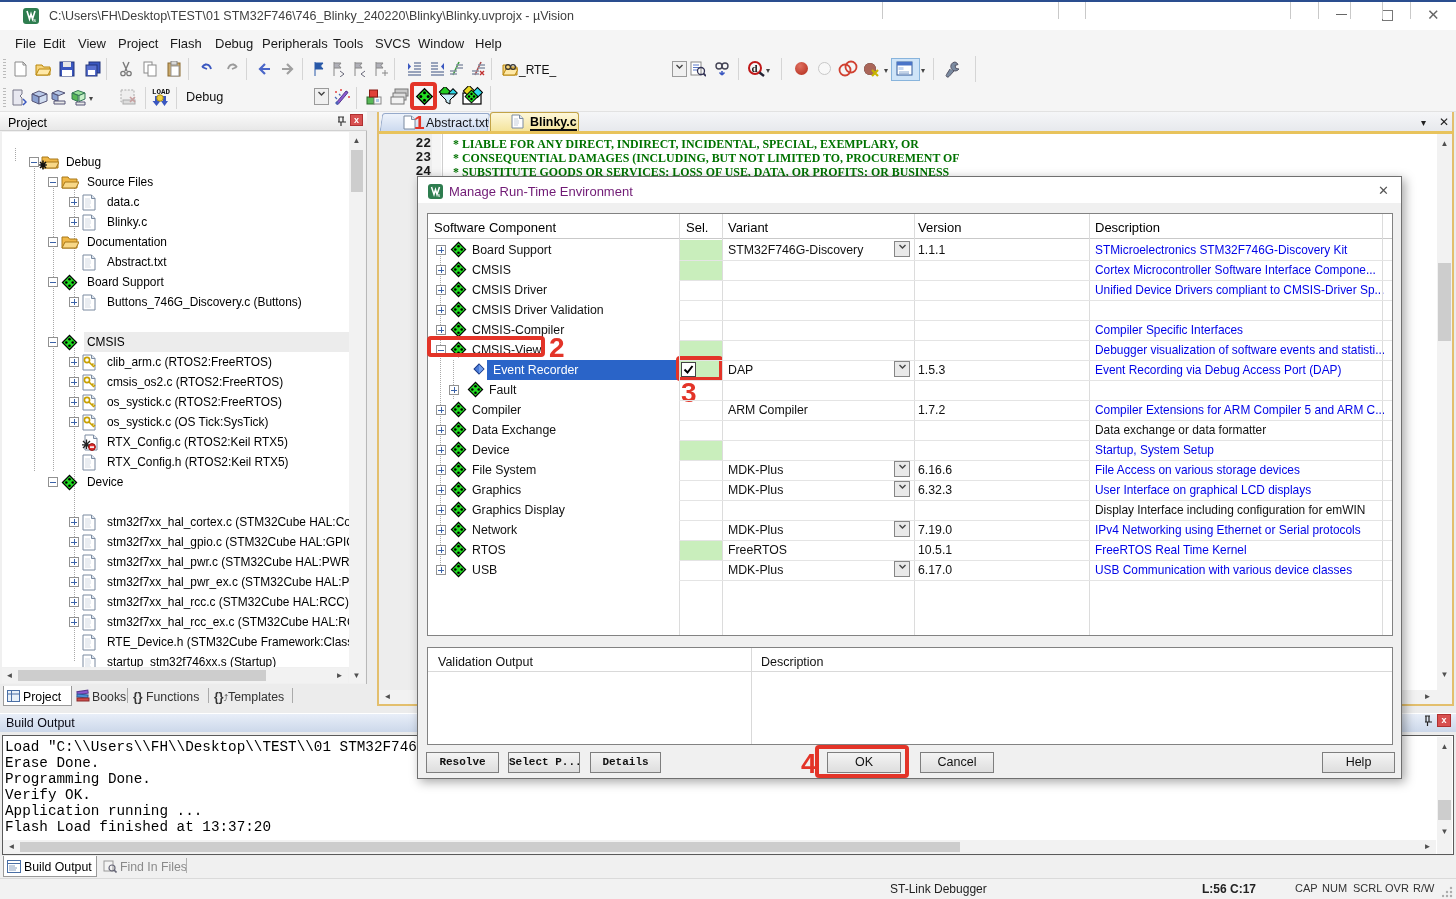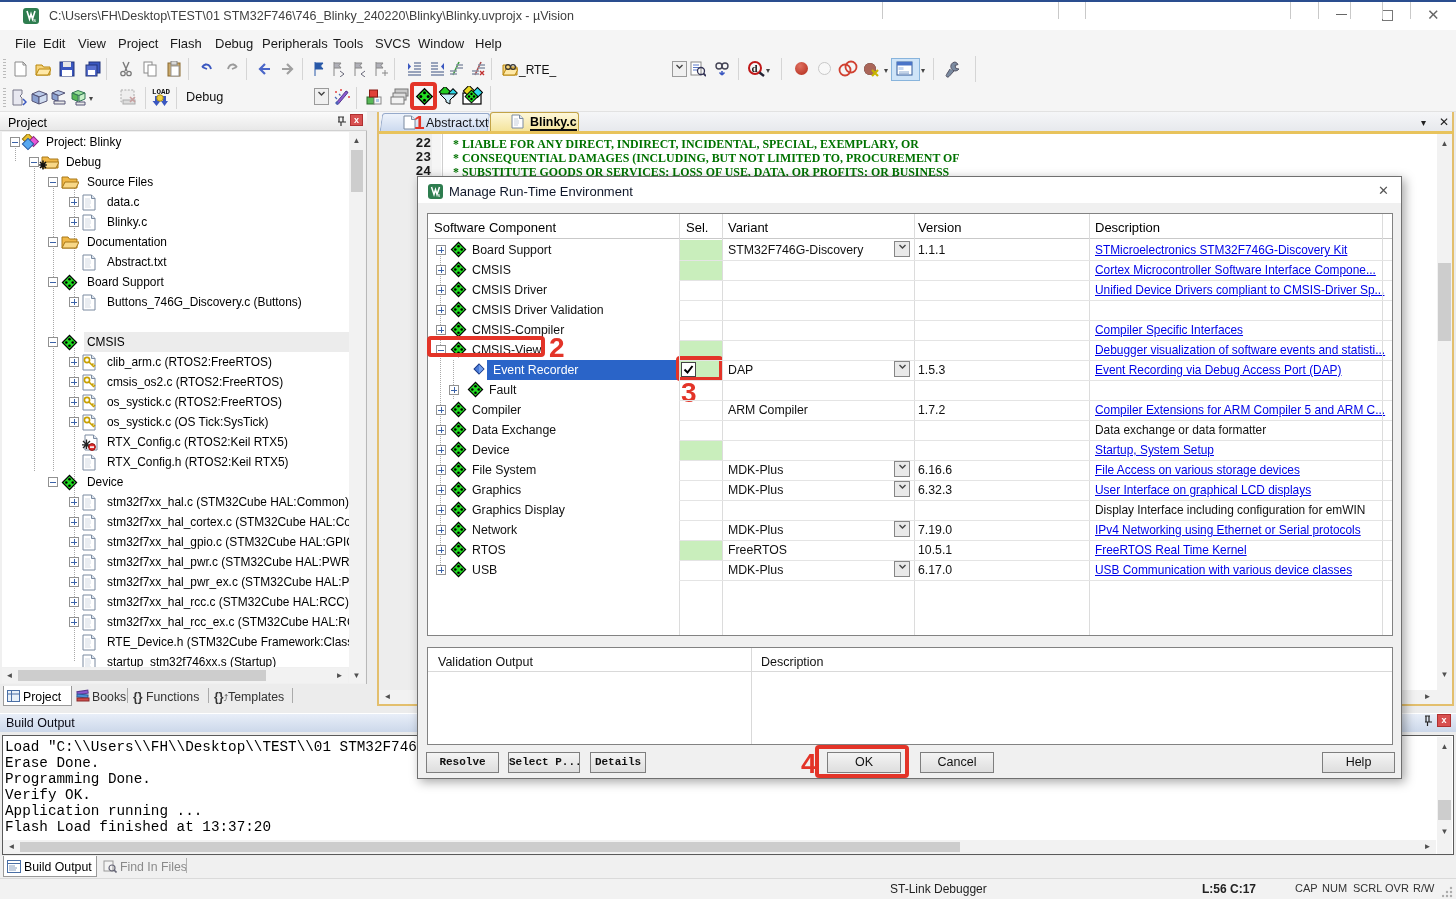--- a/index.html
+++ b/index.html
@@ -39,31 +39,31 @@
 #bp{left:0;top:710px;width:1456px;height:146px}
 #bphead{left:0;top:713px;width:1456px;height:19px;background:linear-gradient(#e8eef8,#ccd8ea);border-top:1px solid #fff}
 #bpbox{left:2px;top:735px;width:1452px;height:120px;background:#fff;border:1px solid #5a5a5a}
 .bline{position:absolute;left:5px;font-family:"Liberation Mono",monospace;font-size:14.3px;font-weight:500;color:#000;white-space:pre}
 
 #sb{left:0;top:878px;width:1456px;height:21px;background:#f2f2f2;border-top:1px solid #dadada}
 .ssep{position:absolute;top:2px;width:1px;height:17px;background:#c9c9c9}
 
 #dlg{left:417px;top:176px;width:985px;height:603px;background:#f0f0f0;border:1px solid #707070;box-shadow:3px 3px 10px rgba(0,0,0,.35)}
 #dtitle{left:0;top:0;width:983px;height:26px;background:#fff}
-#dtext{left:31px;top:7px;font-size:13px;color:#0f172a}
+#dtext{left:31px;top:7px;font-size:13px;color:#701a75}
 #dclose{left:960px;top:6px;font-size:13px;color:#555}
 #dtable{left:9px;top:36px;width:966px;height:423px;background:#fff;border:1px solid #828282;overflow:hidden}
 .vline{position:absolute;width:1px;background:#dcdcdc;z-index:6}
 .hline{position:absolute;height:1px;background:#e4e4e4;z-index:6}
 .hdr{position:absolute;top:6px;font-size:13px;color:#000;white-space:nowrap}
 .drow{position:absolute;height:20px;line-height:20px;font-size:12.3px;white-space:nowrap}
 .selcell{position:absolute;width:42px;height:20px}
 .green{background:#c9eebc}
 .dd{position:absolute;width:16px;height:16px;background:#e9e9e9;border:1px solid #868686;color:#333;font-size:10px;text-align:center;line-height:14px}
-.lnk{color:#0004e8;text-decoration:underline;font-size:11.9px !important}
+.lnk{color:#0004e8;font-size:11.9px !important}
 #vbox{left:9px;top:470px;width:966px;height:98px;background:#fff;border:1px solid #828282}
 .btn{position:absolute;height:21px;background:linear-gradient(#f4f4f4,#dedede);border:1px solid #7e7e7e;font-size:12.5px;color:#111;text-align:center;line-height:19px;overflow:hidden}
 .btnm{font-family:"Liberation Mono",monospace;font-weight:700;font-size:11px;white-space:nowrap}
 
 .rbox{position:absolute;border:4px solid #e33428;border-radius:4px}
 .rnum{position:absolute;color:#e33428;font-weight:700;font-family:"Liberation Sans",sans-serif}
 </style></head>
 <body>
 
 <div class="ab" id="tbar"></div>
@@ -335,31 +335,20 @@
     </svg></div>
 <div class="ab" style="left:350px;top:114px;width:13px;height:12px;background:#d85050;border:1px solid #b03030;color:#fff;font-size:9px;font-weight:700;text-align:center;line-height:10px">x</div>
 <div class="ab" style="left:2px;top:132px;width:347px;height:535px;background:#fff;overflow:hidden" id="tree">
 <div class="ab" style="left:82px;top:200px;width:265px;height:20px;background:#ececec"></div>
 <div class="vdot" style="left:13px;top:16px;height:14px"></div>
 <div class="vdot" style="left:32px;top:36px;height:304px"></div>
 <div class="vdot" style="left:51px;top:56px;height:284px"></div>
 <div class="vdot" style="left:72px;top:56px;height:84px"></div>
 <div class="vdot" style="left:72px;top:156px;height:44px"></div>
 <div class="vdot" style="left:72px;top:216px;height:314px"></div>
-<div class="trow" style="left:0;top:0px;width:347px">
-      <div class="pm" style="left:8px">
-        <i></i>
-      </div>
-      <div class="sv" style="left:19px;top:2px"><svg width="20" height="17">
-          <rect x="3" y="1" width="8" height="8" fill="#e8c030" stroke="#907010" transform="rotate(45 7 5)"></rect>
-          <rect x="9" y="4" width="7" height="7" fill="#e858d8" stroke="#902888" transform="rotate(45 12.5 7.5)"></rect>
-          <rect x="3" y="6" width="8" height="8" fill="#58a8f0" stroke="#2858a0" transform="rotate(45 7 10)"></rect>
-        </svg></div>
-      <span style="position:absolute;left:44px">Project: Blinky</span>
-    </div>
 <div class="trow" style="left:0;top:20px;width:347px">
       <div class="pm" style="left:27px">
         <i></i>
       </div>
       <div class="sv" style="left:37px;top:2px"><svg width="20" height="16">
           <path d="M3 3h6l1.5 2H19v9H3z" fill="#f0b848" stroke="#a87818"></path>
           <path d="M3 14l3-6h14l-3 6z" fill="#f8d888" stroke="#a87818"></path>
           <path d="M1 8 l6 6 M7 8 l-6 6 M4 6.5 v9 M0.2 11 h7.6" stroke="#111" stroke-width="1.5"></path>
         </svg></div>
       <span style="position:absolute;left:64px">Debug</span>
@@ -529,32 +518,20 @@
         <i></i>
       </div>
       <div class="sv" style="left:59px;top:2px"><svg width="17" height="17">
           <rect x="3.5" y="3.5" width="10" height="10" fill="#22dd22" stroke="#000" stroke-width="1.2" transform="rotate(45 8.5 8.5)"></rect>
           <circle cx="8.5" cy="5.3" r="1.3" fill="#000"></circle>
           <circle cx="8.5" cy="11.7" r="1.3" fill="#000"></circle>
           <circle cx="5.3" cy="8.5" r="1.3" fill="#000"></circle>
           <circle cx="11.7" cy="8.5" r="1.3" fill="#000"></circle>
         </svg></div>
       <span style="position:absolute;left:85px">Device</span>
-    </div>
-<div class="trow" style="left:0;top:360px;width:347px">
-      <div class="pm plus" style="left:67px">
-        <i></i>
-        <b></b>
-      </div>
-      <div class="sv" style="left:80px;top:2px"><svg width="15" height="17">
-          <path d="M1 1h8.5L13 4.5V16H1z" fill="#fff" stroke="#7a8aa0"></path>
-          <path d="M9.5 1v3.5H13" fill="#dce4f0" stroke="#7a8aa0"></path>
-          <path d="M3 5h5M3 7h6M3 9h6M3 11h5M3 13h6" stroke="#c8d0dc" stroke-width="0.8"></path>
-        </svg></div>
-      <span style="position:absolute;left:105px">stm32f7xx_hal.c (STM32Cube HAL:Common)</span>
     </div>
 <div class="trow" style="left:0;top:380px;width:347px">
       <div class="pm plus" style="left:67px">
         <i></i>
         <b></b>
       </div>
       <div class="sv" style="left:80px;top:2px"><svg width="15" height="17">
           <path d="M1 1h8.5L13 4.5V16H1z" fill="#fff" stroke="#7a8aa0"></path>
           <path d="M9.5 1v3.5H13" fill="#dce4f0" stroke="#7a8aa0"></path>
           <path d="M3 5h5M3 7h6M3 9h6M3 11h5M3 13h6" stroke="#c8d0dc" stroke-width="0.8"></path>
@@ -1103,21 +1080,21 @@
 <span class="lnk" style="position:absolute;left:667px;font-size:12.4px">USB Communication with various device classes</span>
 </div>
 </div>
 <div class="ab" id="vbox"></div>
 <div class="ab" style="left:20px;top:478px;font-size:12.5px">Validation Output</div>
 <div class="ab" style="left:343px;top:478px;font-size:12.5px">Description</div>
 <div class="hline" style="left:10px;top:494px;width:964px;background:#d9d9d9"></div>
 <div class="vline" style="left:333px;top:471px;height:96px;background:#d9d9d9"></div>
 <div class="btn btnm" style="left:8px;top:575px;width:73px">Resolve</div>
 <div class="btn btnm" style="left:90px;top:575px;width:72px">Select P...</div>
-<div class="btn btnm" style="left:172px;top:575px;width:56px">Details</div>
+<div class="btn btnm" style="left:172px;top:575px;width:71px">Details</div>
 <div class="btn" style="left:409px;top:575px;width:74px">OK</div>
 <div class="btn" style="left:502px;top:575px;width:74px">Cancel</div>
 <div class="btn" style="left:904px;top:575px;width:73px">Help</div>
 </div>
 
 <div class="rbox" style="left:410px;top:82px;width:27px;height:28px"></div>
 <div class="rnum" style="left:414px;top:112px;font-size:19px">1</div>
 <div class="rbox" style="left:427px;top:336px;width:118px;height:21px"></div>
 <div class="rnum" style="left:549px;top:332px;font-size:28px">2</div>
 <div class="rbox" style="left:676px;top:356px;width:47px;height:25px"></div>

